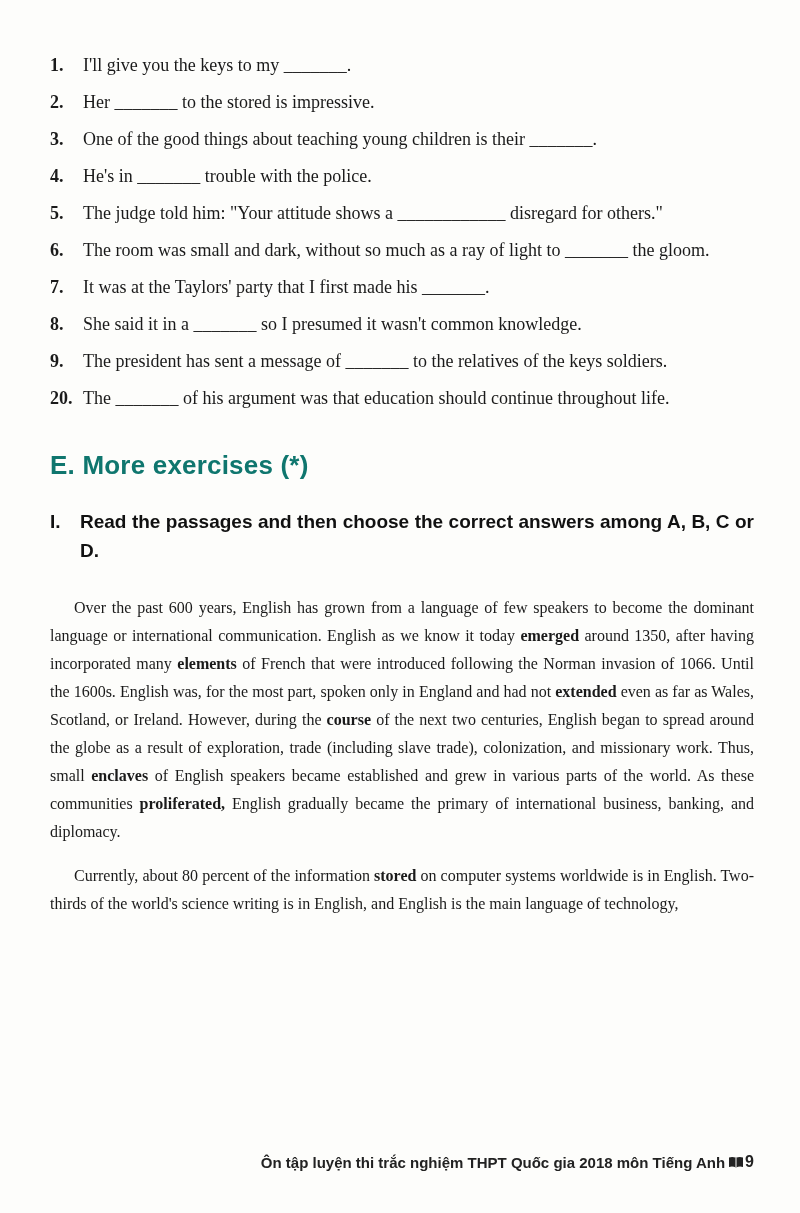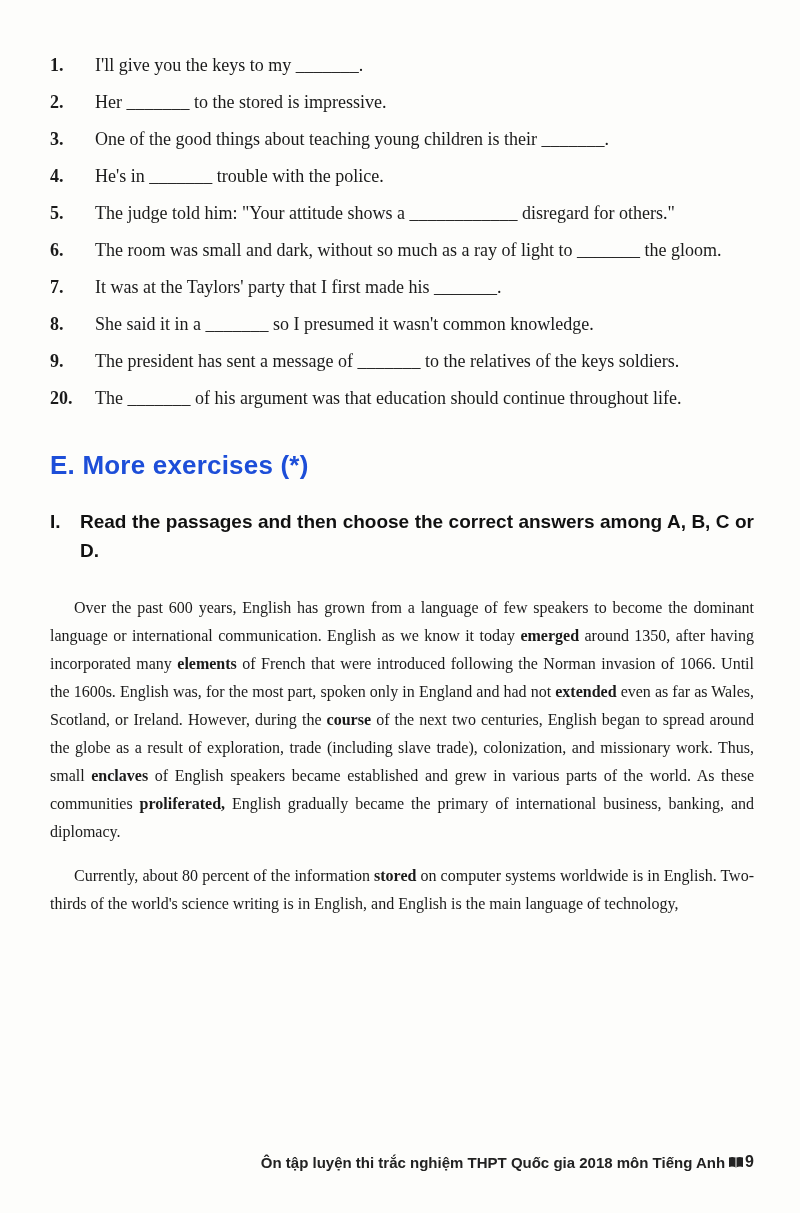--- a/index.html
+++ b/index.html
@@ -32,31 +32,30 @@
   .ex-num {
     font-weight: 700;
     min-width: 27px;
     flex: 0 0 auto;
     white-space: nowrap;
     padding-right: 6px;
   }
   .ex-text {
     flex: 1 1 auto;
     text-align: justify;
-    margin-left: 12px;
   }
 
   
   .section-heading {
     font-family: "Liberation Sans", sans-serif;
     font-weight: 800;
     font-size: 26px;
     letter-spacing: 0.2px;
     margin: 38px 0 0 0;
-    color: #1d4ed8;
+    color: #0f766e;
   }
 
   
   .instruction {
     display: flex;
     align-items: flex-start;
     margin-top: 26px;
     font-family: "Liberation Sans", sans-serif;
     font-weight: 700;
     font-size: 19px;

